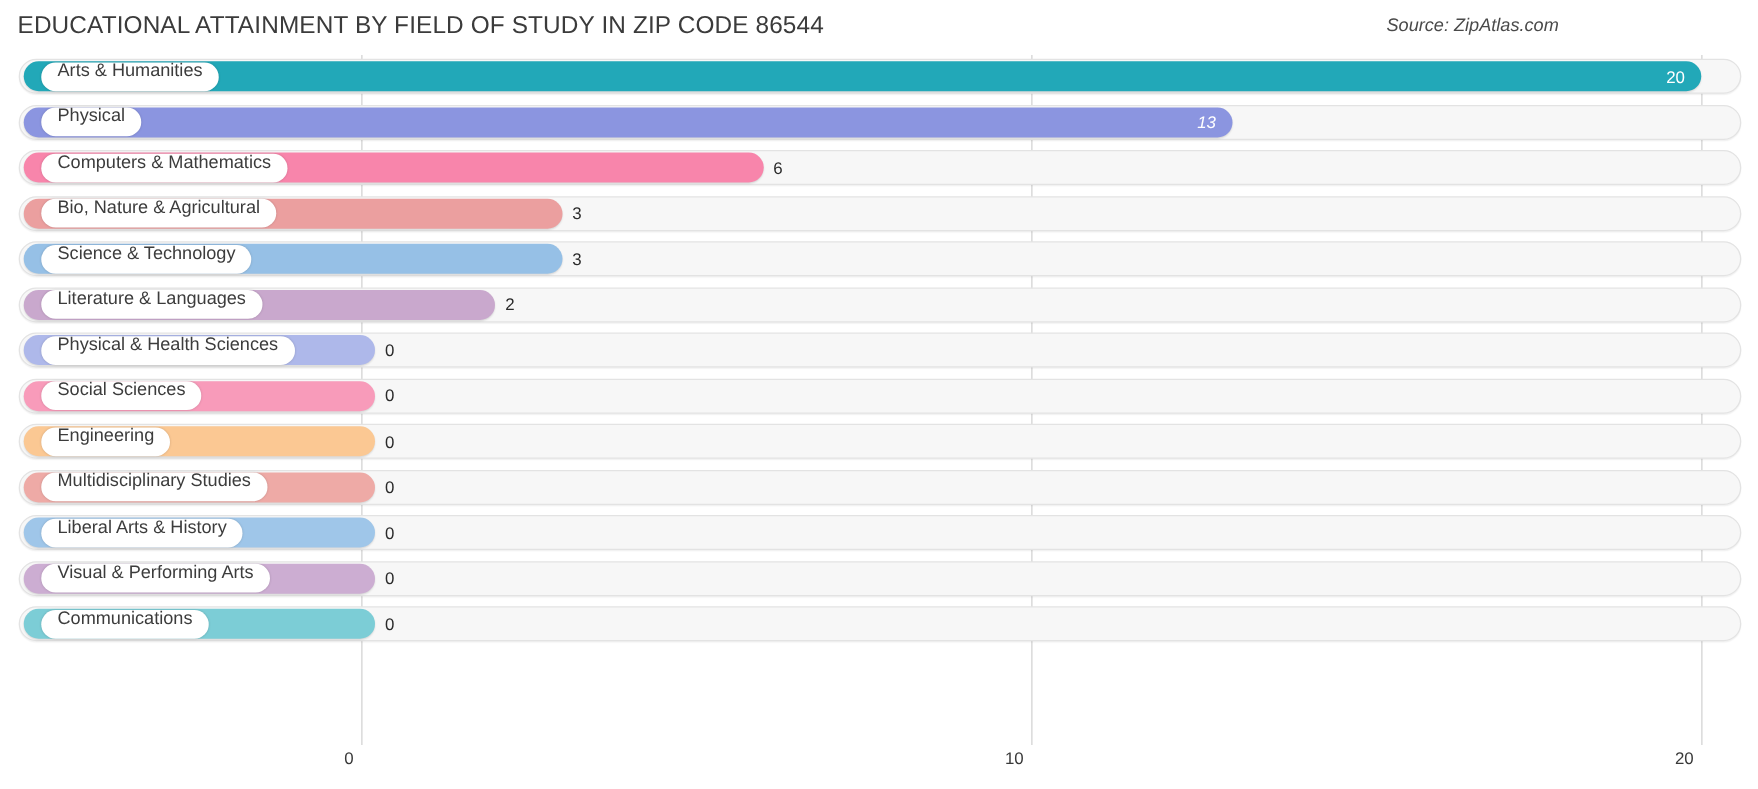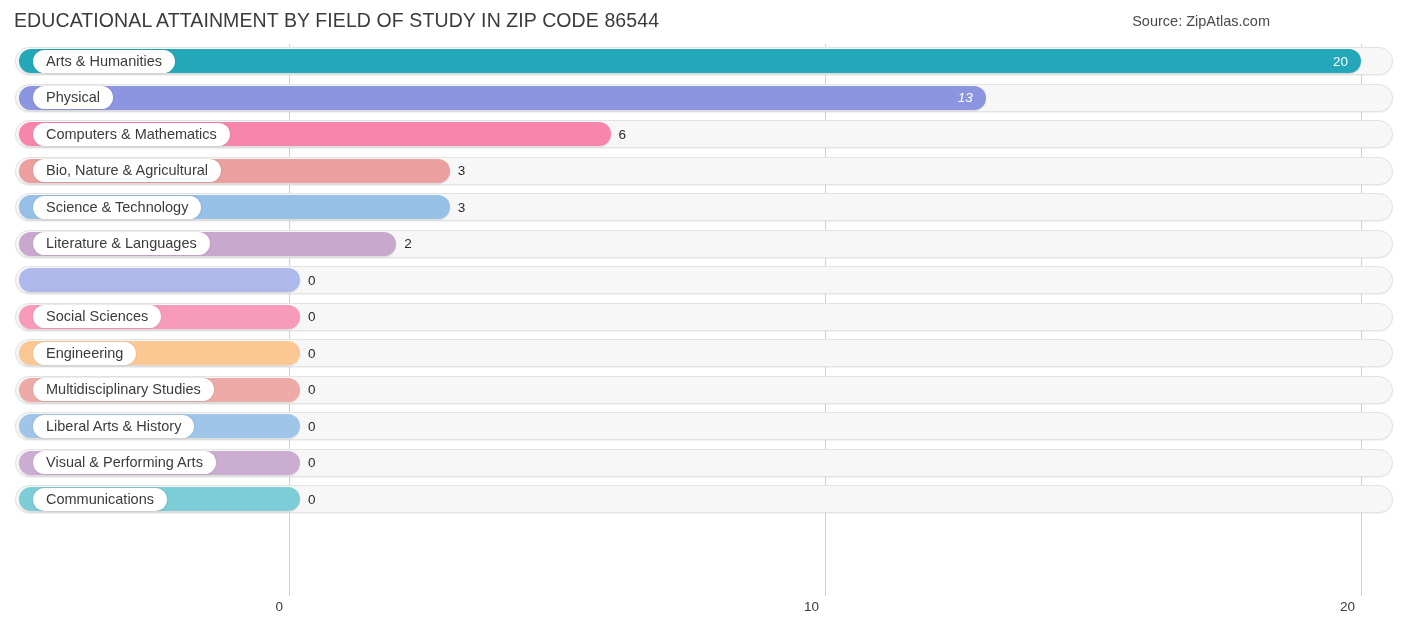--- a/index.html
+++ b/index.html
@@ -26,22 +26,23 @@
   .chart-title {
     position: absolute;
     left: 14px; top: 9px;
     font-size: 19.5px;
     letter-spacing: 0.1px;
     color: #3b3b3b;
     white-space: nowrap;
   }
   .source-note {
     position: absolute;
-    right: 4px; top: 13px;
+    right: 27px; top: 13px;
     font-size: 14.5px;
+    font-style: italic;
     color: #4a4a4a;
     white-space: nowrap;
   }
 
   
   .plot {
     position: absolute;
     left: 0; top: 44px;
     width: 1406px;
     height: 552px;
@@ -97,21 +98,21 @@
   
   .label-pill {
     position: absolute;
     left: 33px;
     top: 5.5px;
     height: 23px;
     background: #ffffff;
     border-radius: 12px;
     padding: 0 13px;
     display: flex;
-    align-items: center;
+    align-items: flex-start;
     box-shadow: 0 0 2px rgba(0,0,0,0.18);
     white-space: nowrap;
   }
   .label-pill span {
     font-size: 14.5px;
     color: #3c3c3c;
     line-height: 1;
   }
 
   
@@ -206,20 +207,23 @@
           <div class="track"></div>
           <div class="bar" style="width: 377.2px; background: rgb(201, 168, 205);"></div>
           <div class="label-pill">
             <span>Literature &amp; Languages</span>
           </div>
           <div class="value outside" style="left: 404.2px;">2</div>
         </div>
         <div class="row">
           <div class="track"></div>
           <div class="bar" style="width: 281px; background: rgb(174, 184, 234);"></div>
+          <div class="label-pill">
+            <span>Physical &amp; Health Sciences</span>
+          </div>
           <div class="value outside" style="left: 308px;">0</div>
         </div>
         <div class="row">
           <div class="track"></div>
           <div class="bar" style="width: 281px; background: rgb(248, 155, 186);"></div>
           <div class="label-pill">
             <span>Social Sciences</span>
           </div>
           <div class="value outside" style="left: 308px;">0</div>
         </div>

